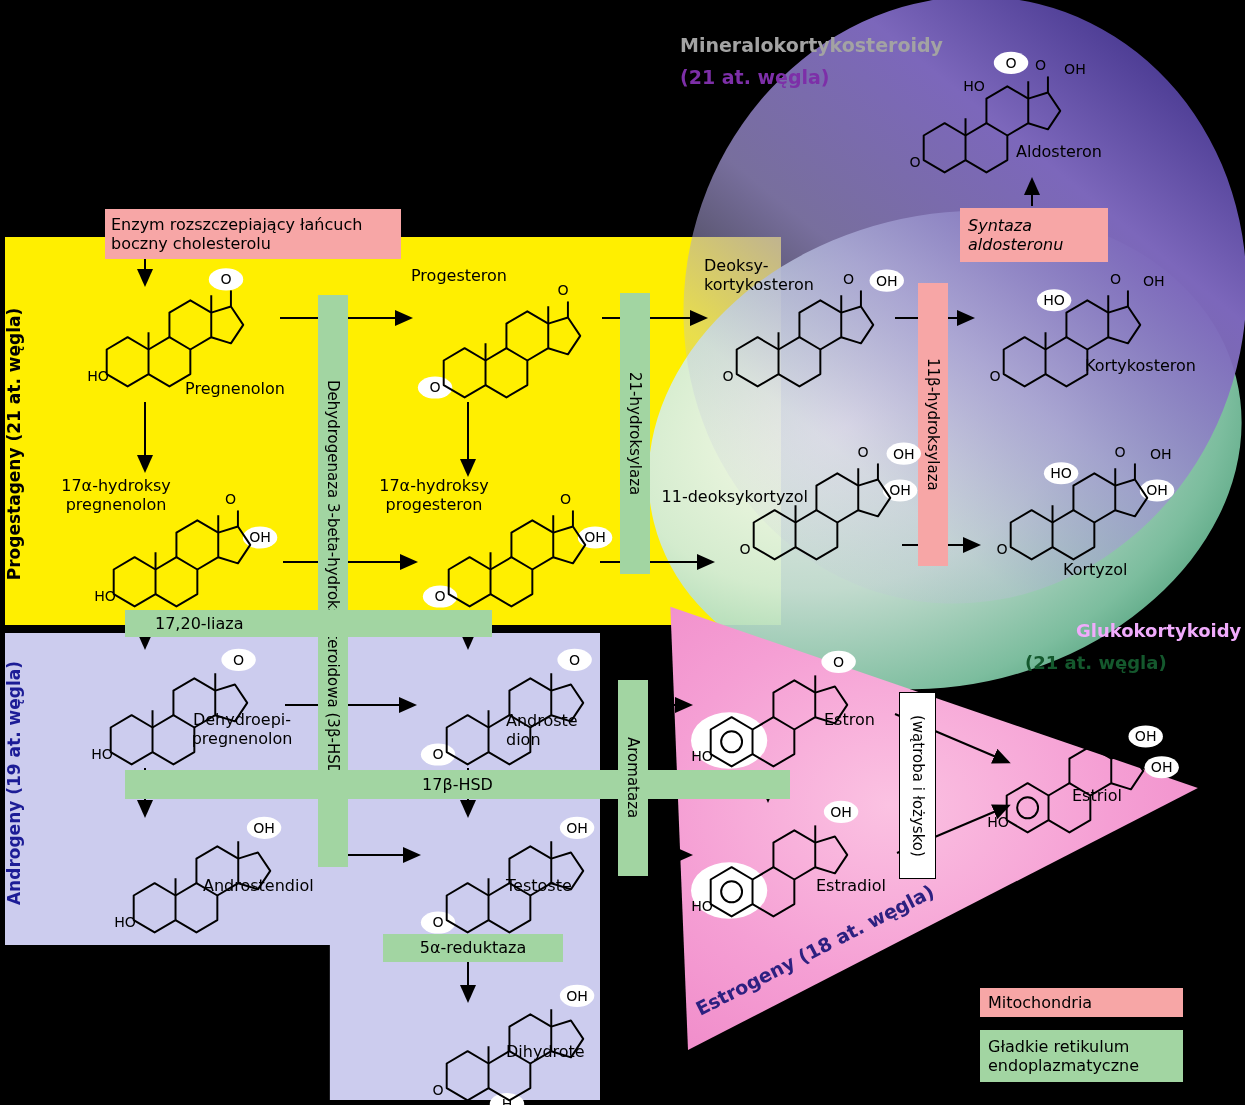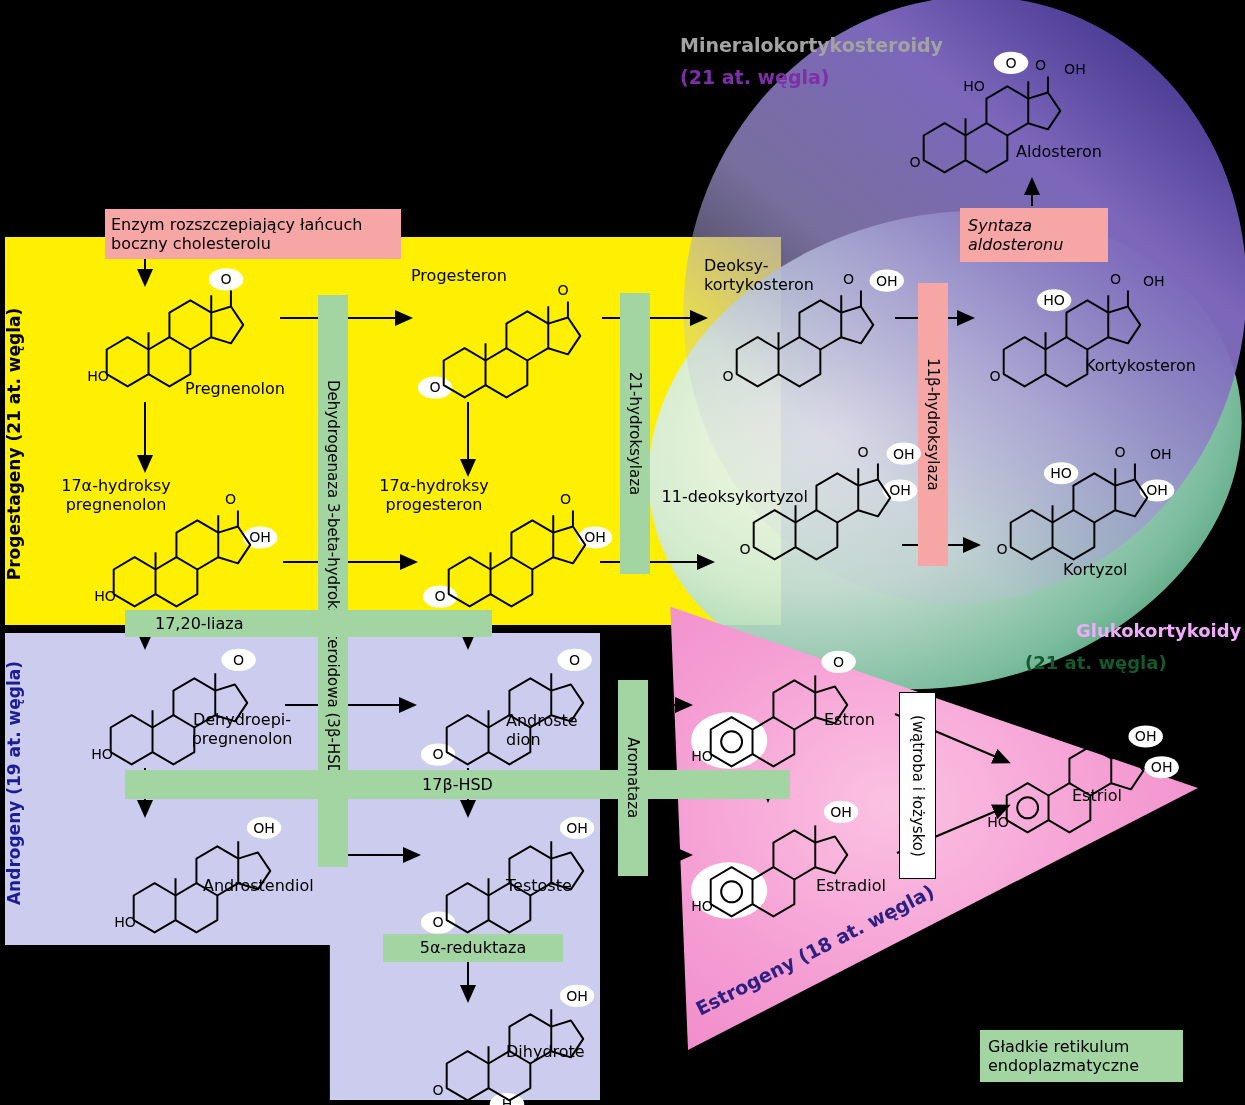--- a/index.html
+++ b/index.html
@@ -149,20 +149,24 @@
         <div>Aromataza</div>
       </div>
     </div><div class="box green ctr" style="left: 383px; top: 934px; width: 180px; height: 28px; font-size: 16px;">
       <div class="boxtext">
         <div>5α-reduktaza</div>
       </div>
     </div><div class="box white vert" style="left: 899px; top: 692px; width: 37px; height: 187px; font-size: 15px;">
       <div class="boxtext">
         <div>(wątroba i łożysko)</div>
       </div>
+    </div><div class="box pink" style="left: 980px; top: 988px; width: 203px; height: 29px; font-size: 16px; padding-left: 8px;">
+      <div class="boxtext">
+        <div>Mitochondria</div>
+      </div>
     </div><div class="box green" style="left: 980px; top: 1030px; width: 203px; height: 52px; font-size: 16px; padding-left: 8px;">
       <div class="boxtext">
         <div>Gładkie retikulum</div>
         <div>endoplazmatyczne</div>
       </div>
     </div><div class="compound" style="left: 88px; top: 272px;"><svg viewBox="0 0 150 100" width="185" height="123" style="overflow: visible;">
         <ellipse cx="112" cy="6" rx="14" ry="9" fill="#fff"></ellipse>
         <use href="#gonane"></use>
         <line x1="116" y1="28" x2="116" y2="15" stroke="#000" stroke-width="1.6"></line>
         <text x="112" y="10" text-anchor="middle" font-size="11.5" fill="#000">O</text>

